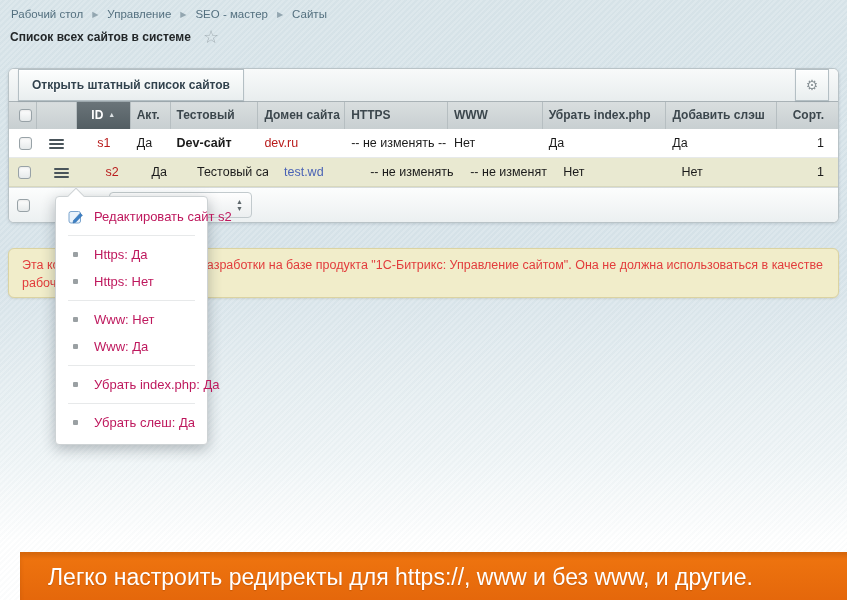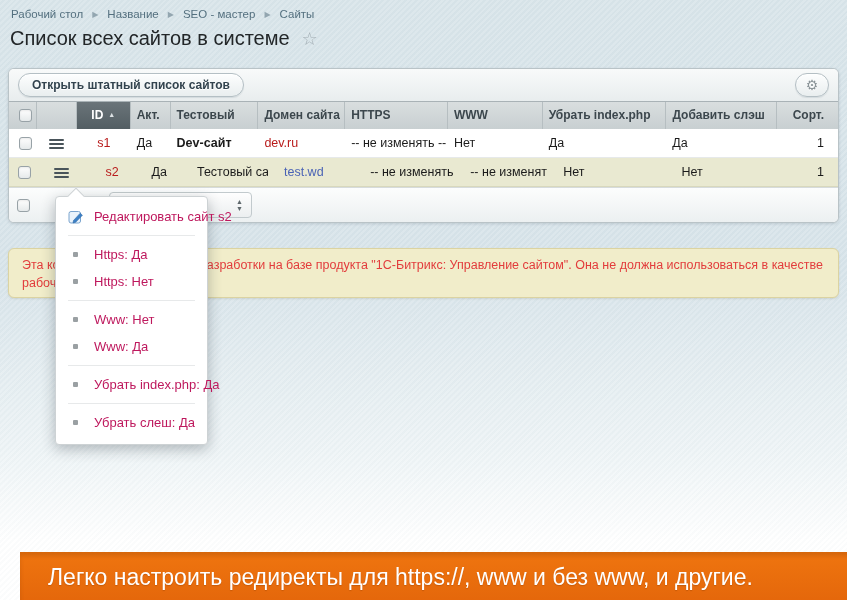--- a/index.html
+++ b/index.html
@@ -15,30 +15,30 @@
     pointer-events:none;
   }
 
   
   .breadcrumb{position:absolute;top:8px;left:11px;font-size:11.5px;color:#5b7280;display:flex;align-items:center;gap:9px;z-index:2;}
   .breadcrumb a{color:#54707f;text-decoration:none;cursor:pointer;}
   .bc-sep{color:#93a6b0;font-size:8px;line-height:11px;}
 
   
   .page-title-row{position:absolute;top:27px;left:10px;display:flex;align-items:center;z-index:2;}
-  .page-title{font-size:20px;font-weight:normal;color:#222628;}
+  .page-title{font-size:12px;font-weight:bold;color:#222628;}
   .fav-star{margin-left:12px;font-size:18px;color:#a3aeb4;line-height:20px;cursor:pointer;}
 
   
   .grid{position:absolute;left:8px;top:68px;width:831px;z-index:2;
     border:1px solid #b9c3c7;border-radius:6px;box-shadow:0 1px 3px rgba(60,80,90,.18);background:#fff;}
   .toolbar{height:33px;border-radius:5px 5px 0 0;border-bottom:1px solid #a9b2b6;
     background:linear-gradient(#f8fafa,#e8edee);display:flex;align-items:center;padding:0 9px;}
-  .btn{height:24px;padding:0 13px;font-size:12px;font-weight:bold;color:#32434e;
-    background:linear-gradient(#fdfefe,#e9eeef);border:1px solid #b4bfc4;border-radius:12px;
+  .btn{height:32px;padding:0 13px;font-size:12px;font-weight:bold;color:#32434e;
+    background:linear-gradient(#fdfefe,#e9eeef);border:1px solid #b4bfc4;border-radius:0;
     box-shadow:0 1px 1px rgba(255,255,255,.8) inset,0 1px 1px rgba(90,110,120,.15);
     text-shadow:0 1px 0 #fff;cursor:pointer;font-family:inherit;}
   .btn-gear{margin-left:auto;width:34px;padding:0;text-align:center;color:#8a9498;font-size:14px;line-height:22px;font-weight:normal;}
 
   
   .thead{display:flex;height:27px;background:linear-gradient(#d9dedf,#c8cfd1);
     font-size:12px;font-weight:bold;color:#3c474d;}
   .th{line-height:26px;border-right:1px solid #b6bec1;padding-left:6px;white-space:nowrap;cursor:pointer;}
   .th:last-child{border-right:none;}
   .th-id{background:linear-gradient(#6a7479,#535e63);color:#fff;text-align:center;padding-left:0;}
@@ -96,21 +96,21 @@
   .banner{position:absolute;left:0;top:552px;width:847px;height:60px;z-index:5;
     background:linear-gradient(#ef750f,#e2640a);box-shadow:inset 0 4px 4px rgba(120,50,0,.22);margin-left:20px;}
   .banner-text{padding-left:28px;line-height:50px;font-size:23px;color:#fff;text-shadow:0 1px 1px rgba(120,50,0,.3);}
 </style>
 </head>
 <body>
 
 <div class="breadcrumb">
   <a>Рабочий стол</a>
   <span class="bc-sep">▶</span>
-  <a>Название</a>
+  <a>Управление</a>
   <span class="bc-sep">▶</span>
   <a>SEO - мастер</a>
   <span class="bc-sep">▶</span>
   <a>Сайты</a>
 </div>
 
 <div class="page-title-row">
   <span class="page-title">Список всех сайтов в системе</span>
   <span class="fav-star">☆</span>
 </div>

